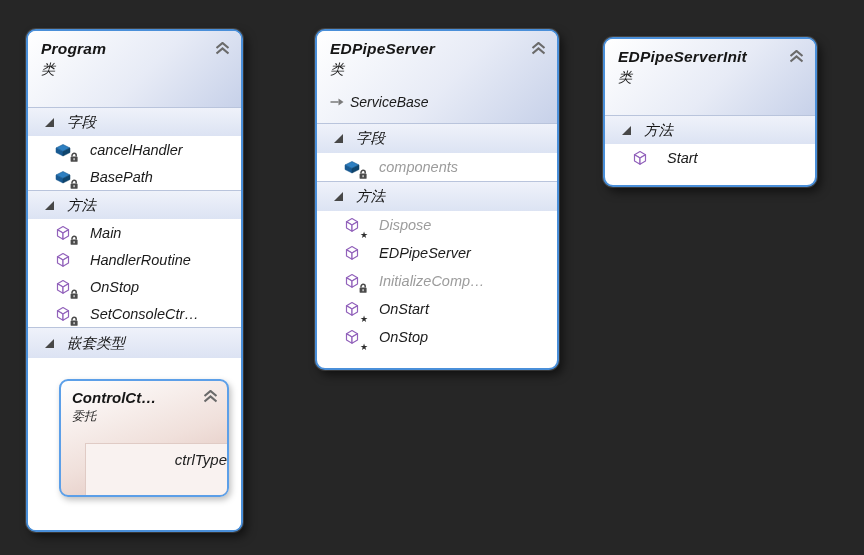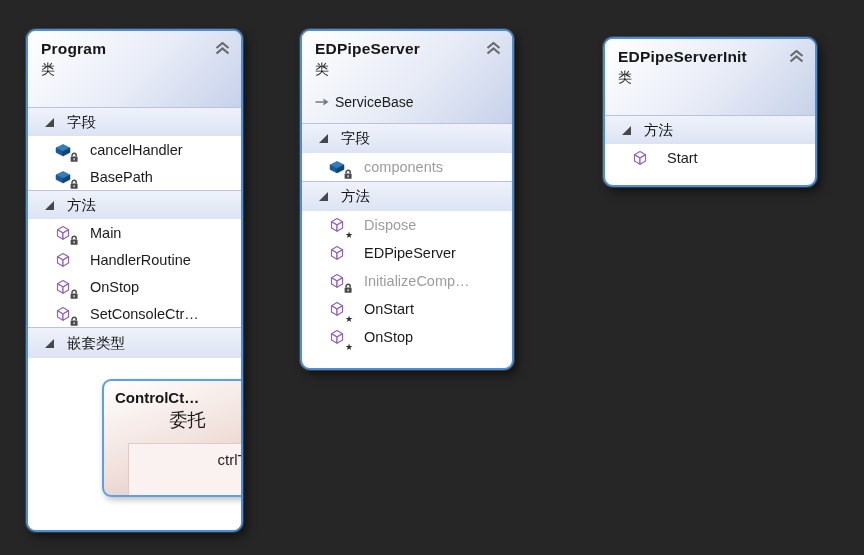--- a/index.html
+++ b/index.html
@@ -2,21 +2,21 @@
 <html><head>
 <meta charset="utf-8">
 <style>
   * { margin:0; padding:0; box-sizing:border-box; }
   html,body { width:864px; height:555px; }
   body {
     background:#262626;
     font-family:"Liberation Sans","DejaVu Sans",sans-serif;
     position:relative; overflow:hidden;
   }
-  .canvas { position:absolute; inset:0; }
+  .canvas { position:absolute; inset:0;font-style:italic; }
 
   
   .class-box {
     position:absolute;
     background:#ffffff;
     border:2px solid #4a8fd9;
     border-radius:10px;
     box-shadow:0 0 0 1px rgba(255,255,255,0.15), 4px 5px 10px rgba(0,0,0,0.55);
     overflow:hidden;
     display:flex; flex-direction:column;
@@ -58,37 +58,36 @@
 
   
   .nested-area { flex:1 1 auto; background:#ffffff; position:relative; }
   .delegate-box {
     position:absolute; left:31px; top:21px; width:170px; height:118px;
     border:2px solid #5c9fe8; border-radius:9px;
     background:linear-gradient(160deg,#ffffff 0%,#f0e0db 55%,#ddbdb5 100%);
     overflow:hidden;
     display:flex; flex-direction:column;
     box-shadow:2px 3px 6px rgba(0,0,0,0.25);
-    margin-left:43px;
   }
   .delegate-header { position:relative; padding:8px 10px 0 11px; flex:0 0 62px; }
   .delegate-title { font-size:15px; font-weight:bold; color:#161616; }
-  .delegate-kind { font-size:18px; color:#1b1b1b; margin-top:2px;text-align:center; }
+  .delegate-kind { font-size:12px; color:#1b1b1b; margin-top:2px; }
   .delegate-header .collapse-chevron { top:9px; right:9px; }
   .delegate-body {
     flex:1 1 auto; margin-left:24px;
     background:#f9f2f0;
     border-left:1px solid #e0cbc5; border-top:1px solid #e0cbc5;
     padding:7px 0 0 12px;
   }
   .delegate-member { font-size:15px; color:#222222;text-align:right; }
 
   
   #box-program   { left:26px;  top:29px; width:217px; height:503px; }
-  #box-server    { left:300px; top:29px; width:214px; height:341px; }
+  #box-server    { left:315px; top:29px; width:244px; height:341px; }
   #box-init      { left:603px; top:37px; width:214px; height:150px; }
 
   #box-program .class-header { height:76px; }
   #box-server  .class-header { height:92px; }
   #box-init    .class-header { height:76px; }
 
   #box-program .section-row { height:29px; }
   #box-program .member-row  { height:27px; }
   #box-server  .section-row { height:30px; }
   #box-server  .member-row  { height:28px;text-align:center; }

